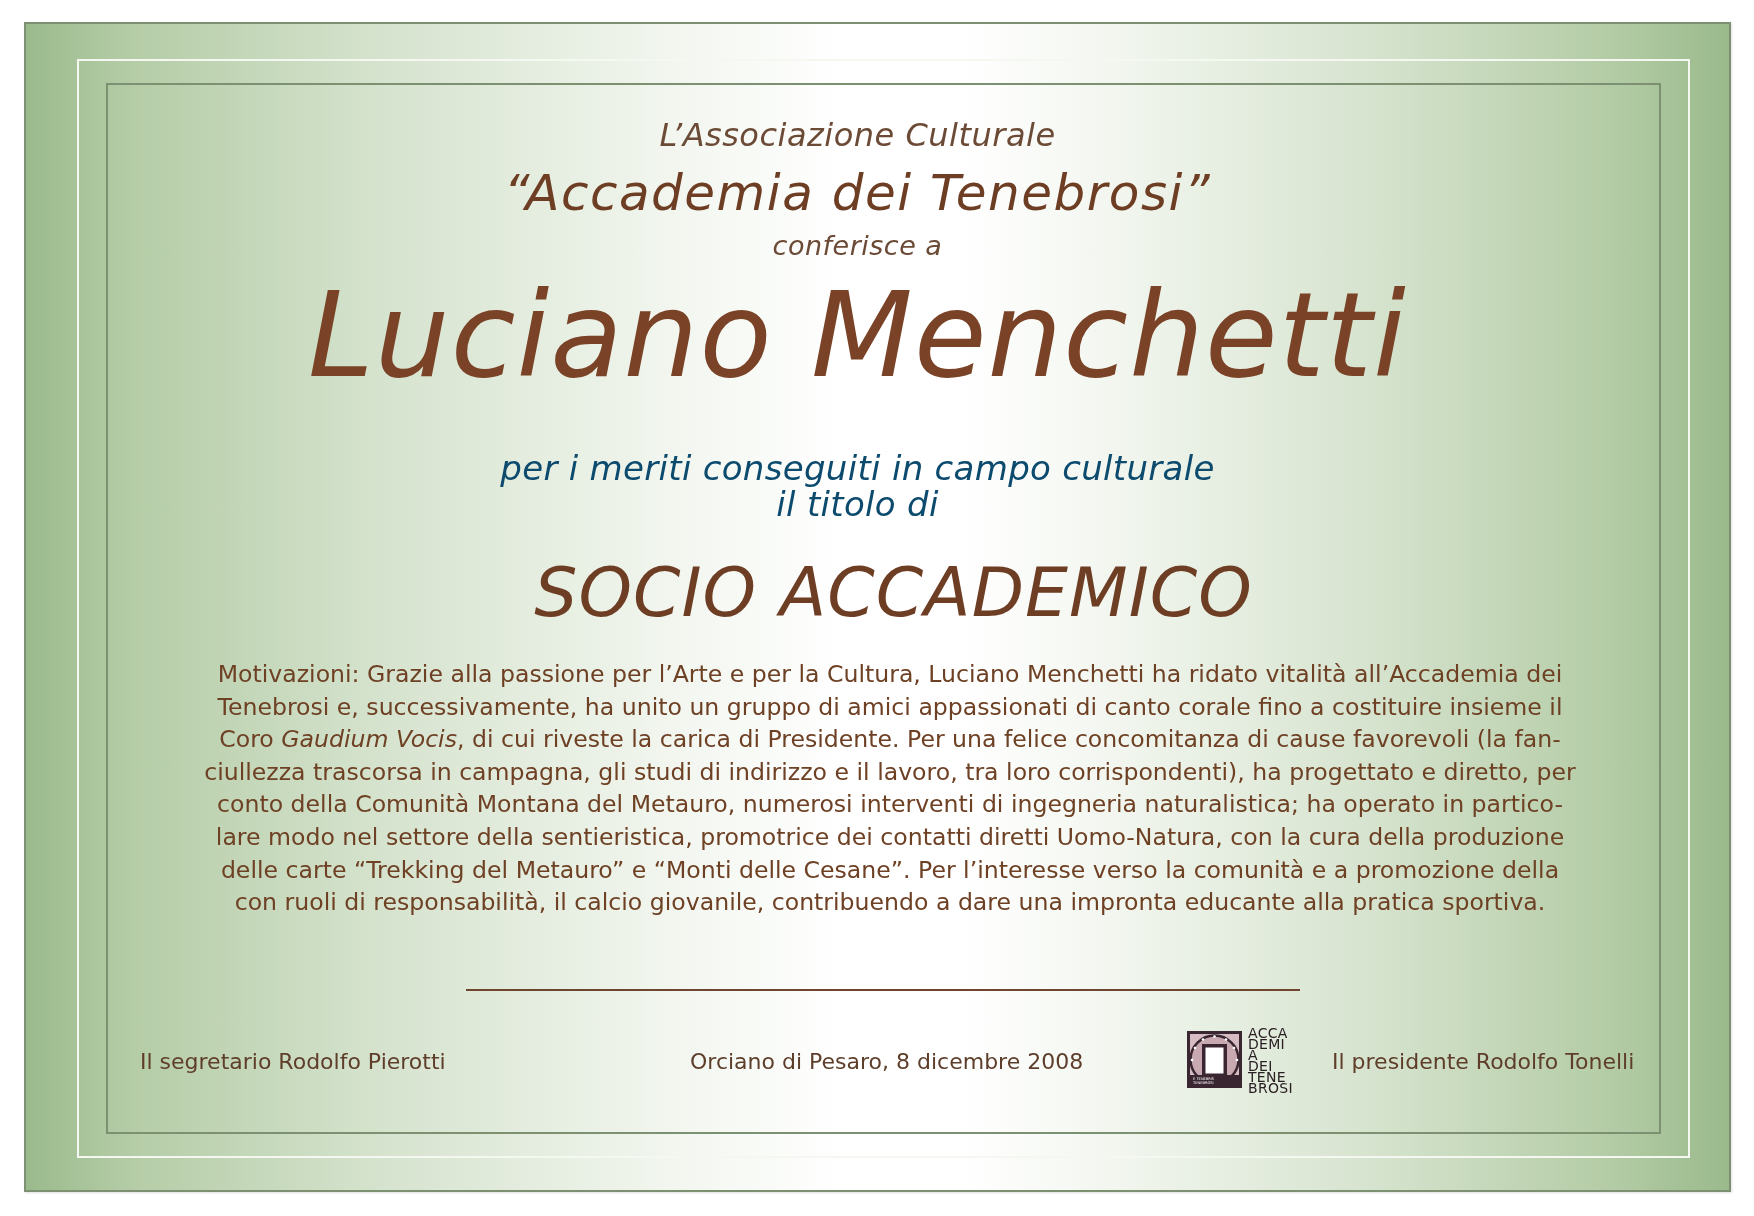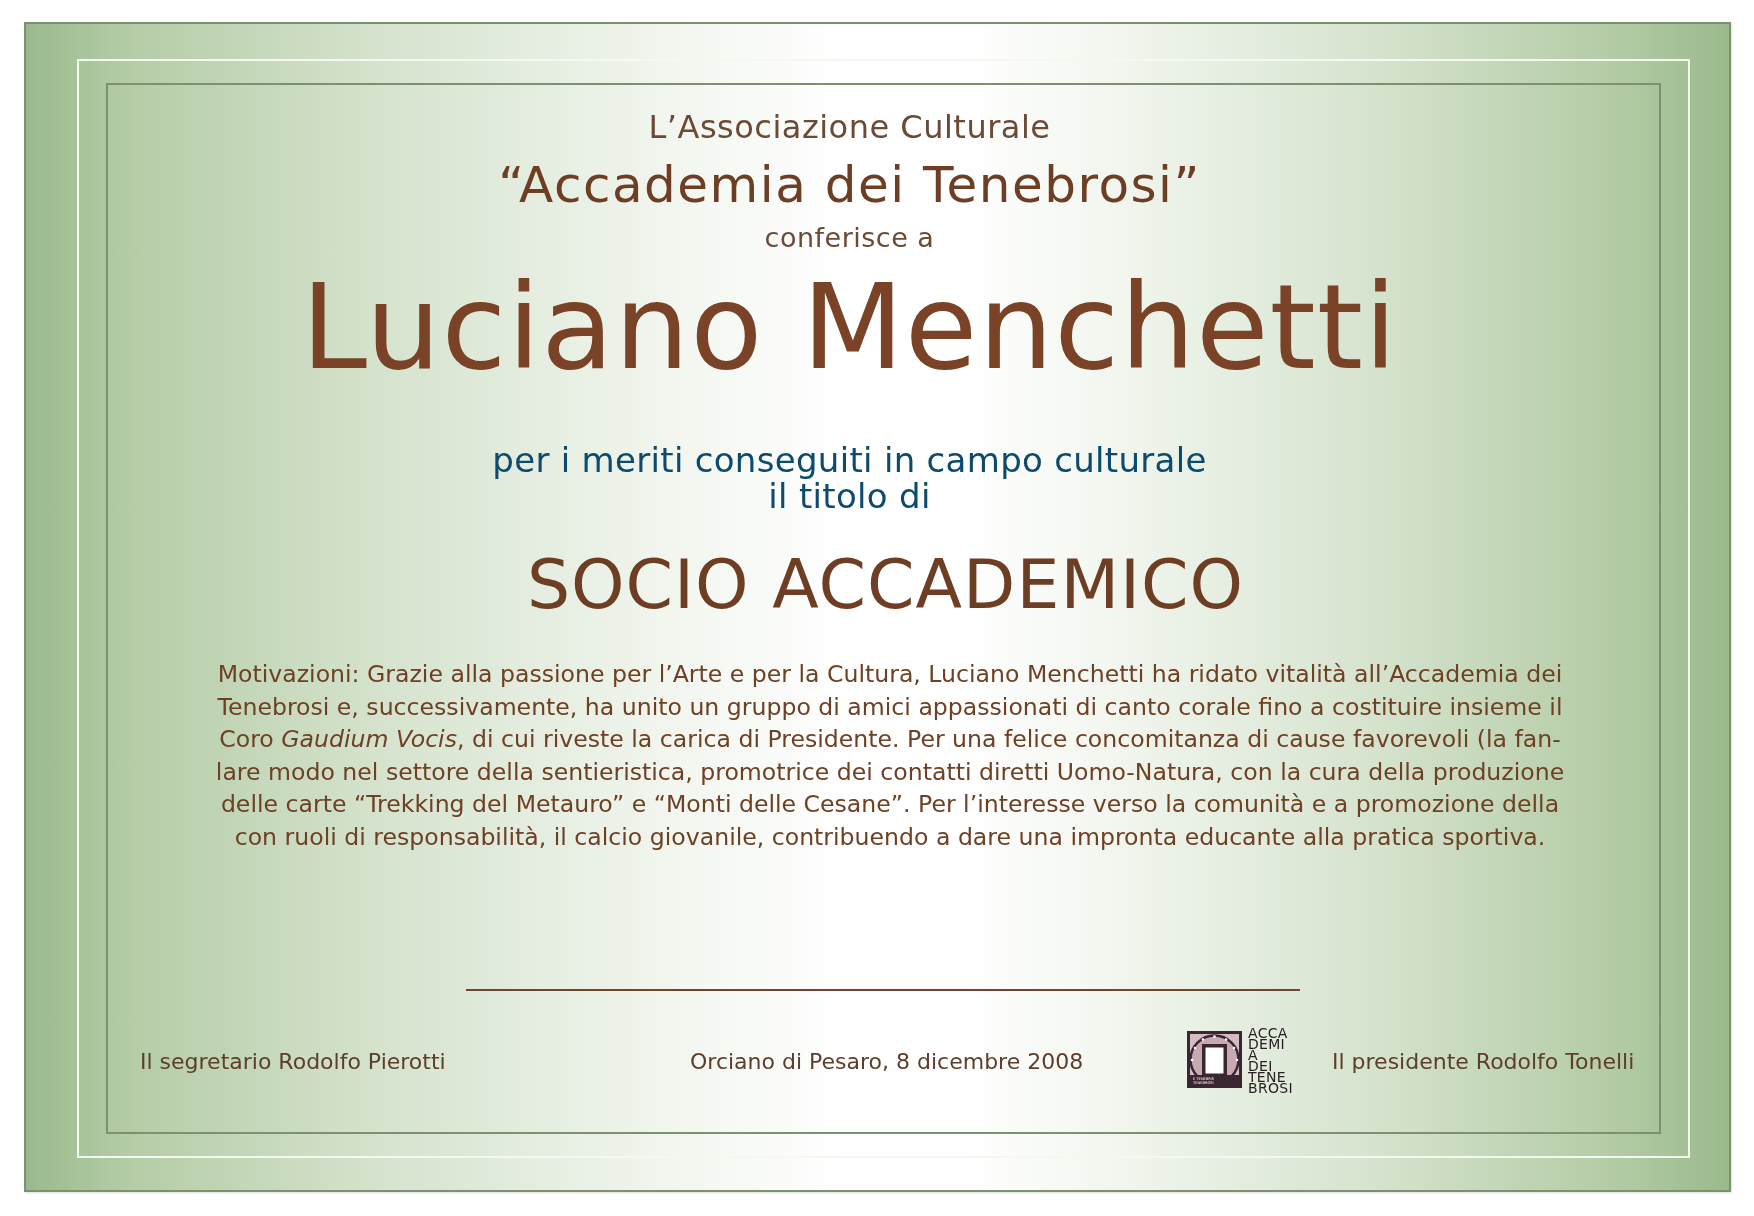--- a/index.html
+++ b/index.html
@@ -53,21 +53,22 @@
       height: 1051px;
       box-sizing: border-box;
       border: 2px solid #7d9172;
     }
     .t {
       position: absolute;
       left: 0;
       width: 1699px;
       text-align: center;
       white-space: nowrap;
-      margin: 0;
+      margin: 8px;
+      font-style: italic;
     }
     .assoc {
       top: 108px;
       font-size: 32px;
       color: #6b4a36;
       letter-spacing: 0.5px;
     }
     .acad {
       top: 156px;
       font-size: 50px;
@@ -171,20 +172,22 @@
   <div>per i meriti conseguiti in campo culturale</div>
   <div>il titolo di</div>
 </div>
 
 <p class="t socio">SOCIO ACCADEMICO</p>
 
 <div class="motiv">
   <span class="ln"><span>Motivazioni: Grazie alla passione per l’Arte e per la Cultura, Luciano Menchetti ha ridato vitalità all’Accademia dei</span></span>
   <span class="ln"><span>Tenebrosi e, successivamente, ha unito un gruppo di amici appassionati di canto corale fino a costituire insieme il</span></span>
   <span class="ln"><span>Coro </span><em>Gaudium Vocis</em><span>, di cui riveste la carica di Presidente. Per una felice concomitanza di cause favorevoli (la fan-</span></span>
+  <span class="ln"><span>ciullezza trascorsa in campagna, gli studi di indirizzo e il lavoro, tra loro corrispondenti), ha progettato e diretto, per</span></span>
+  <span class="ln"><span>conto della Comunità Montana del Metauro, numerosi interventi di ingegneria naturalistica; ha operato in partico-</span></span>
   <span class="ln"><span>lare modo nel settore della sentieristica, promotrice dei contatti diretti Uomo-Natura, con la cura della produzione</span></span>
   <span class="ln"><span>delle carte “Trekking del Metauro” e “Monti delle Cesane”. Per l’interesse verso la comunità e a promozione della</span></span>
   <span class="ln"><span>con ruoli di responsabilità, il calcio giovanile, contribuendo a dare una impronta educante alla pratica sportiva.</span></span>
 </div>
 
 <div class="sig-line"></div>
 
 <div class="foot left">Il segretario Rodolfo Pierotti</div>
 <div class="foot center">Orciano di Pesaro, 8 dicembre 2008</div>
 <div class="foot right">Il presidente Rodolfo Tonelli</div>

